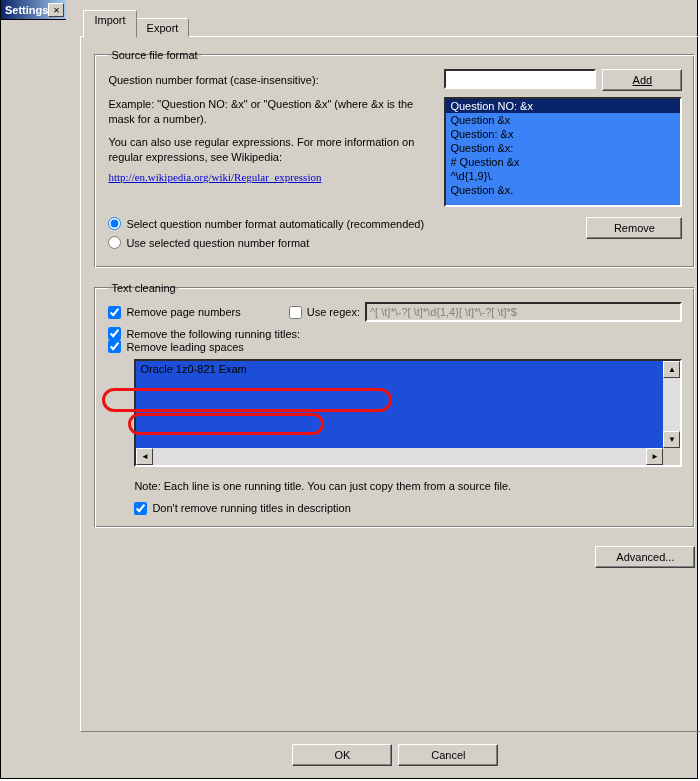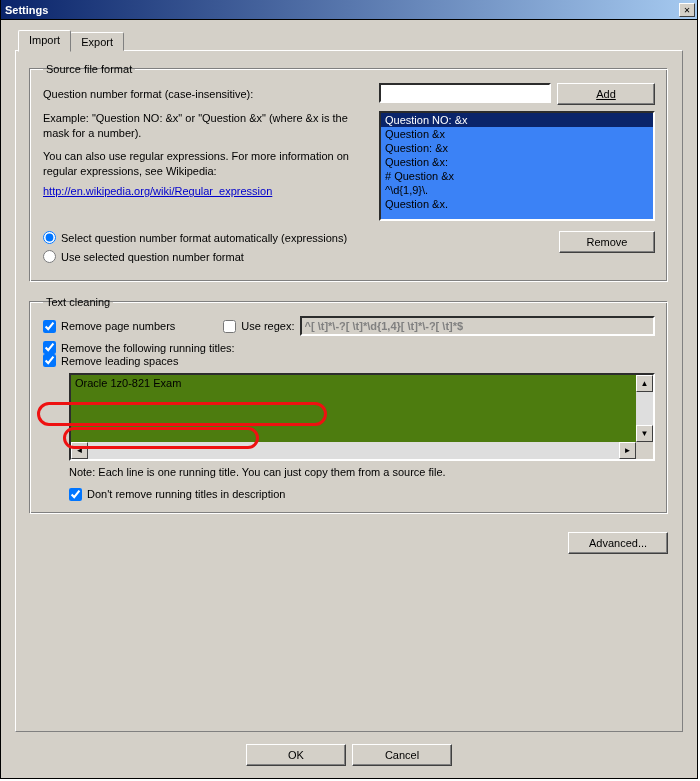--- a/index.html
+++ b/index.html
@@ -12,21 +12,20 @@
     height: 781px;
     overflow: hidden;
   }
   .window {
     width: 698px;
     height: 779px;
     border: 1px solid #000;
     border-top: none;
     background: #d4d0c8;
     display: flex;
-    flex-direction: column;
   }
   .titlebar {
     background: linear-gradient(to right, #0a246a, #a6caf0);
     height: 20px;
     display: flex;
     align-items: center;
     justify-content: space-between;
     padding-left: 4px;
     padding-right: 2px;
     border-bottom: 1px solid #000;
@@ -72,21 +71,21 @@
     position: relative;
   }
   .tab.active {
     border-bottom-color: #d4d0c8;
     padding-bottom: 4px;
     margin-bottom: -1px;
     z-index: 3;
   }
   .tab.inactive {
     background: #d4d0c8;
-    margin-top: 2px;
+    margin-top: 8px;
     padding-bottom: 2px;
   }
   .tab-panel {
     border: 1px solid;
     border-color: #fff #808080 #808080 #fff;
     padding: 12px 14px 14px 14px;
     margin-top: -1px;
     flex: 1;
     display: flex;
     flex-direction: column;
@@ -120,21 +119,20 @@
     background: #fff;
     font-family: Tahoma, sans-serif;
     font-size: 11px;
     padding: 2px 3px;
     height: 20px;
     outline: none;
   }
   input[type=text].win[disabled] {
     background: #d4d0c8;
     color: #808080;
-    font-weight: bold;
   }
   button.win, .btn {
     background: #d4d0c8;
     border: 1px solid;
     border-color: #fff #404040 #404040 #fff;
     box-shadow: inset -1px -1px 0 #808080, inset 1px 1px 0 #d4d0c8;
     font-family: Tahoma, sans-serif;
     font-size: 11px;
     padding: 2px 0;
     height: 22px;
@@ -149,35 +147,35 @@
     overflow: hidden;
   }
   .listbox .item {
     padding: 1px 4px;
     white-space: nowrap;
   }
   .listbox .item.selected {
     background: #0a246a;
     color: #fff;
   }
-  .link { color: #0000cc; text-decoration: underline; }
+  .link { color: #0000cc; text-decoration: underline; font-family: Liberation Serif, serif; }
   .radio-row, .check-row {
     display: flex;
     align-items: center;
     gap: 5px;
     margin-bottom: 5px;
   }
   .radio-row input, .check-row input { margin: 0; }
   .check-row label, .radio-row label { }
   .textarea-wrap {
     border: 2px inset #fff;
     border-color: #808080 #fff #fff #808080;
-    background: #4d7c0f;
-    height: 88px;
-    margin: 6px 0 4px 26px;
+    background: #1d4ed8;
+    height: 108px;
+    margin: 6px 0 12px 26px;
     position: relative;
     display: flex;
     flex-direction: column;
   }
   .textarea-inner {
     flex: 1;
     padding: 2px 4px;
     white-space: pre;
     overflow: hidden;
   }
@@ -244,21 +242,21 @@
 
     <div class="tab-panel">
 
       <fieldset>
         <legend>Source file format</legend>
 
         <div class="row">
           <div class="col-left txt">Question number format (case-insensitive):</div>
           <div class="col-right">
             <input type="text" class="win" style="flex: 1 1 0%;">
-            <button class="win" style="width:98px"><span style="text-decoration:underline">Add</span></button>
+            <button class="win" style="width:80px"><span style="text-decoration:underline">Add</span></button>
           </div>
         </div>
 
         <div class="fmt-row-top" style="margin-top:4px">
           <div class="col-left txt">
             <div style="margin-bottom:8px">Example: "Question NO: &amp;x" or "Question &amp;x" (where &amp;x is the mask for a number).</div>
             <div style="margin-bottom:6px">You can also use regular expressions. For more information on regular expressions, see Wikipedia:</div>
             <span class="link">http://en.wikipedia.org/wiki/Regular_expression</span>
           </div>
           <div class="fmt-list-col">
@@ -271,21 +269,21 @@
               <div class="item">^\d{1,9}\.</div>
               <div class="item">Question &amp;x.</div>
             </div>
           </div>
         </div>
 
         <div class="row" style="margin-top:10px; align-items:flex-start">
           <div style="flex:1">
             <div class="radio-row">
               <input type="radio" name="fmt" checked="" style="">
-              <label>Select question number format automatically (expressions)</label>
+              <label>Select question number format automatically (recommended)</label>
             </div>
             <div class="radio-row" style="margin-top:6px; margin-bottom:0">
               <input type="radio" name="fmt" style="">
               <label>Use selected question number format</label>
             </div>
           </div>
           <button class="win" style="width:96px"><span>Remove</span></button>
         </div>
       </fieldset>
 

